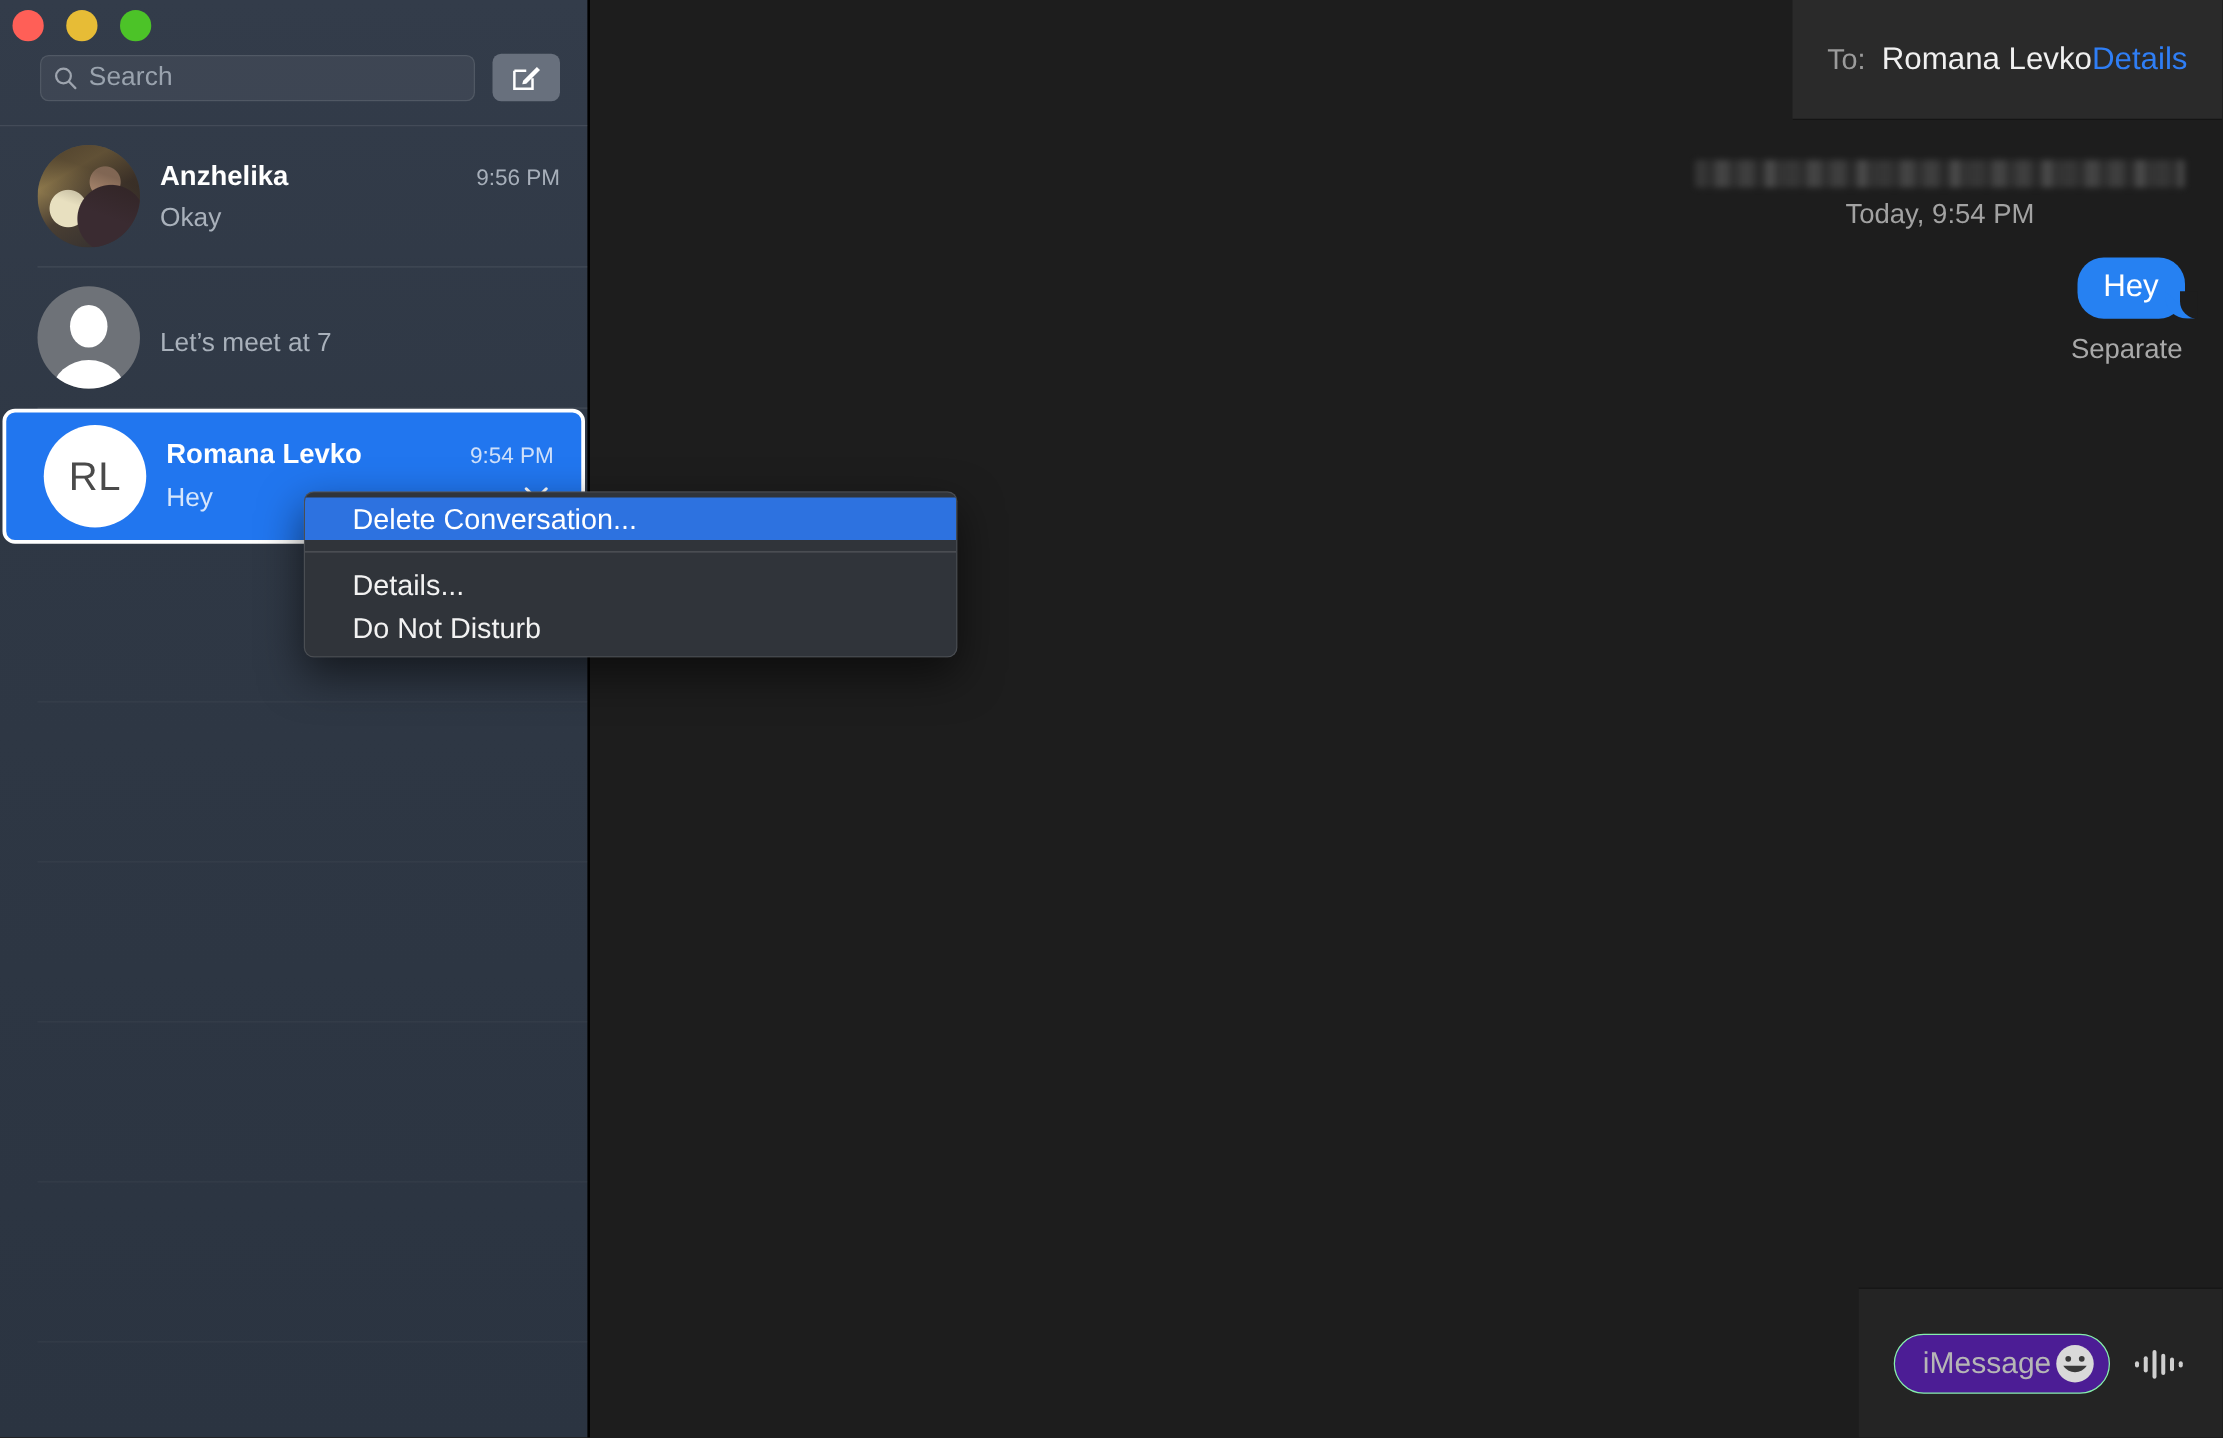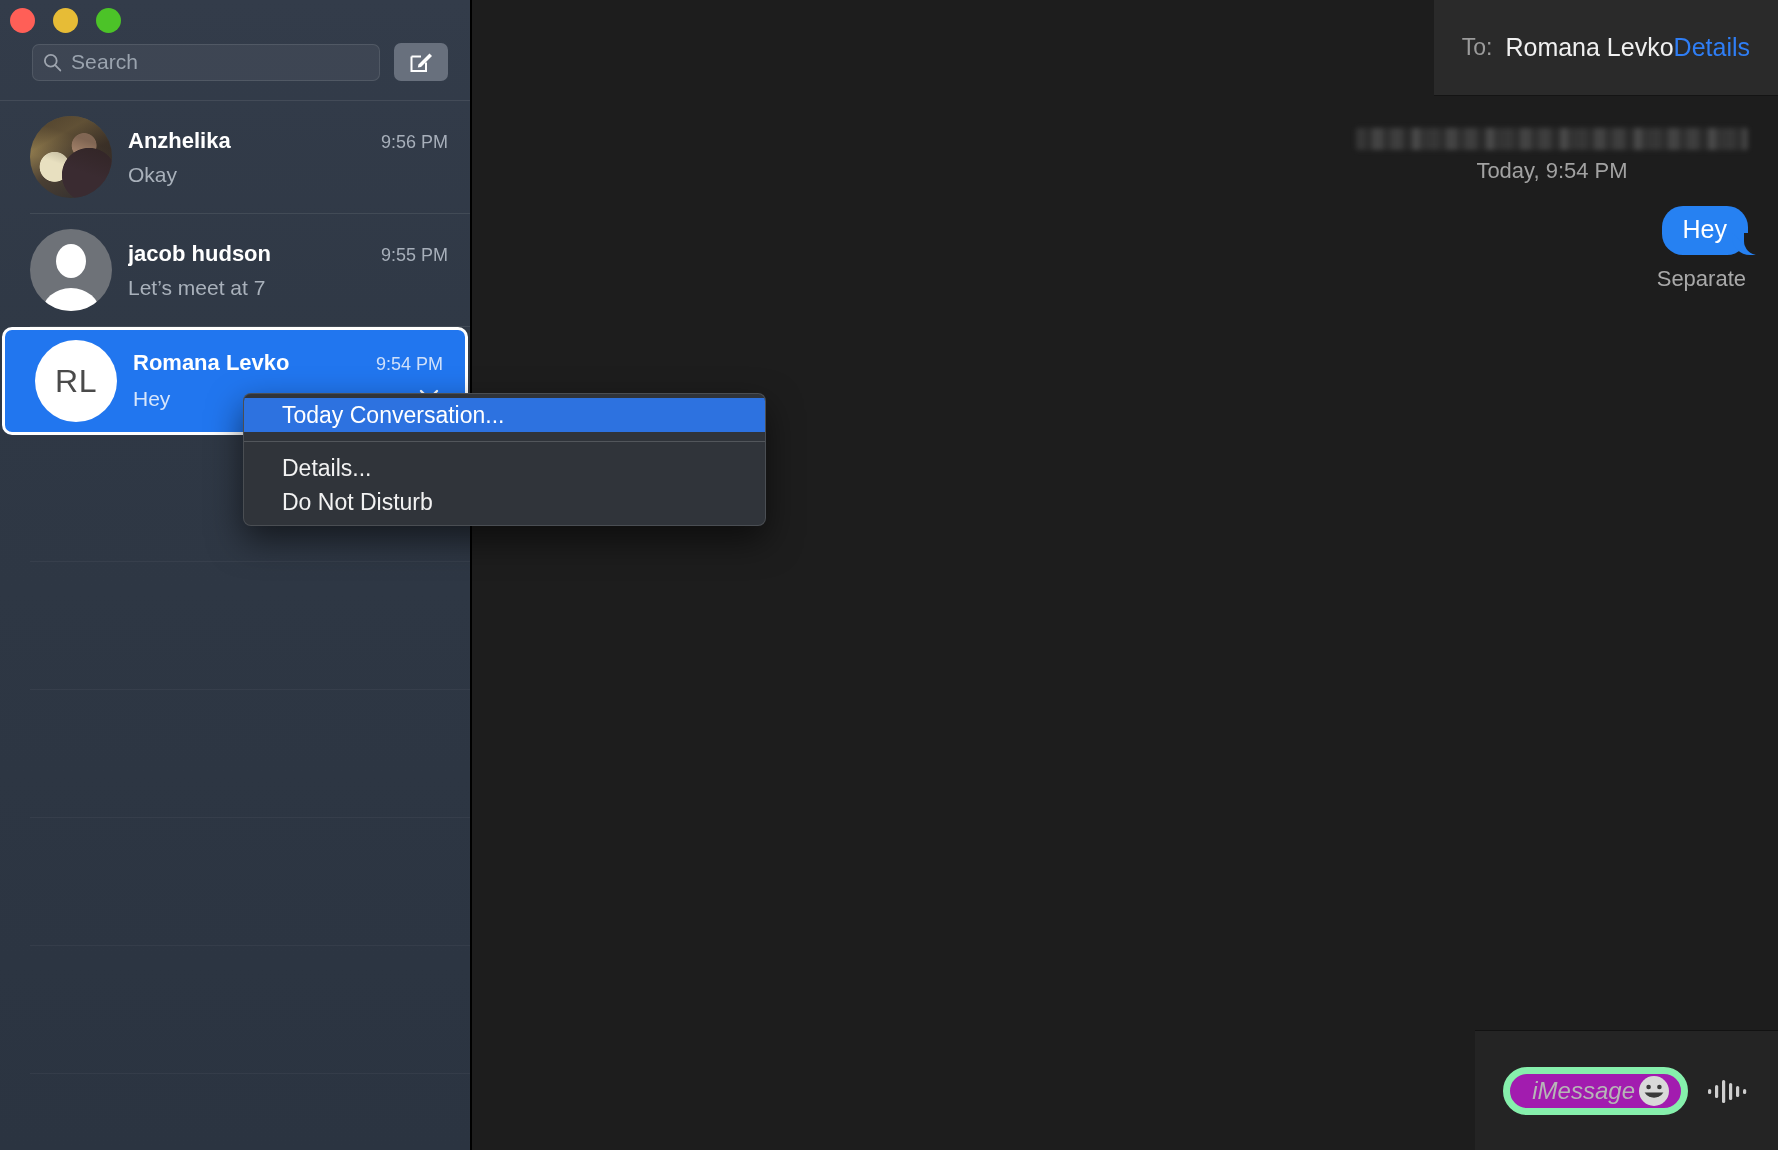--- a/index.html
+++ b/index.html
@@ -245,26 +245,25 @@
     flex:0 0 120px;
     background:#242424;
     border-top:1px solid #121212;
     display:flex; align-items:center;
     padding:0 28px;
     gap:18px;
   }
   .inputfield {
     flex:1;
     height:48px;
-    background:#a21caf;
-    border:7px solid #86efac;
+    background:#4c1d95;
+    border:1px solid #86efac;
     border-radius:24px;
     display:flex; align-items:center;
     padding:0 8px 0 22px;
-    font-style:italic;
   }
   .input-ph { flex:1; font-size:24px; color:#b6b6b6; }
   .emoji { width:38px; height:38px; flex:0 0 38px; }
   .waveform { width:44px; height:34px; flex:0 0 44px; }
 </style>
 </head>
 <body>
 
 <div class="app">
 
@@ -315,24 +314,20 @@
       <div class="sep"></div>
 
       <div class="conv">
         <div class="avatar person">
           <svg width="82" height="82" viewBox="0 0 82 82">
             <ellipse cx="41" cy="32" rx="15" ry="17" fill="#ffffff"></ellipse>
             <path d="M12 84 a29 25 0 0 1 58 0 Z" fill="#ffffff"></path>
           </svg>
         </div>
         <div class="convbody">
-          <div class="convtop">
-            <span class="convname">jacob hudson</span>
-            <span class="convtime">9:55 PM</span>
-          </div>
           <div class="convbot">
             <span class="convprev">Let’s meet at 7</span>
           </div>
         </div>
       </div>
 
       <div class="sep"></div>
 
       <div class="conv selected">
         <div class="avatar initials">
@@ -360,21 +355,21 @@
     <div class="emptyrows">
       <div class="emptyrow"></div>
       <div class="emptyrow"></div>
       <div class="emptyrow"></div>
       <div class="emptyrow"></div>
       <div class="emptyrow"></div>
     </div>
 
     <div class="ctxmenu">
       <div class="ctxitem hl">
-        <span>Today Conversation...</span>
+        <span>Delete Conversation...</span>
       </div>
       <div class="ctxsep"></div>
       <div class="ctxitem">
         <span>Details...</span>
       </div>
       <div class="ctxitem">
         <span>Do Not Disturb</span>
       </div>
     </div>
 

